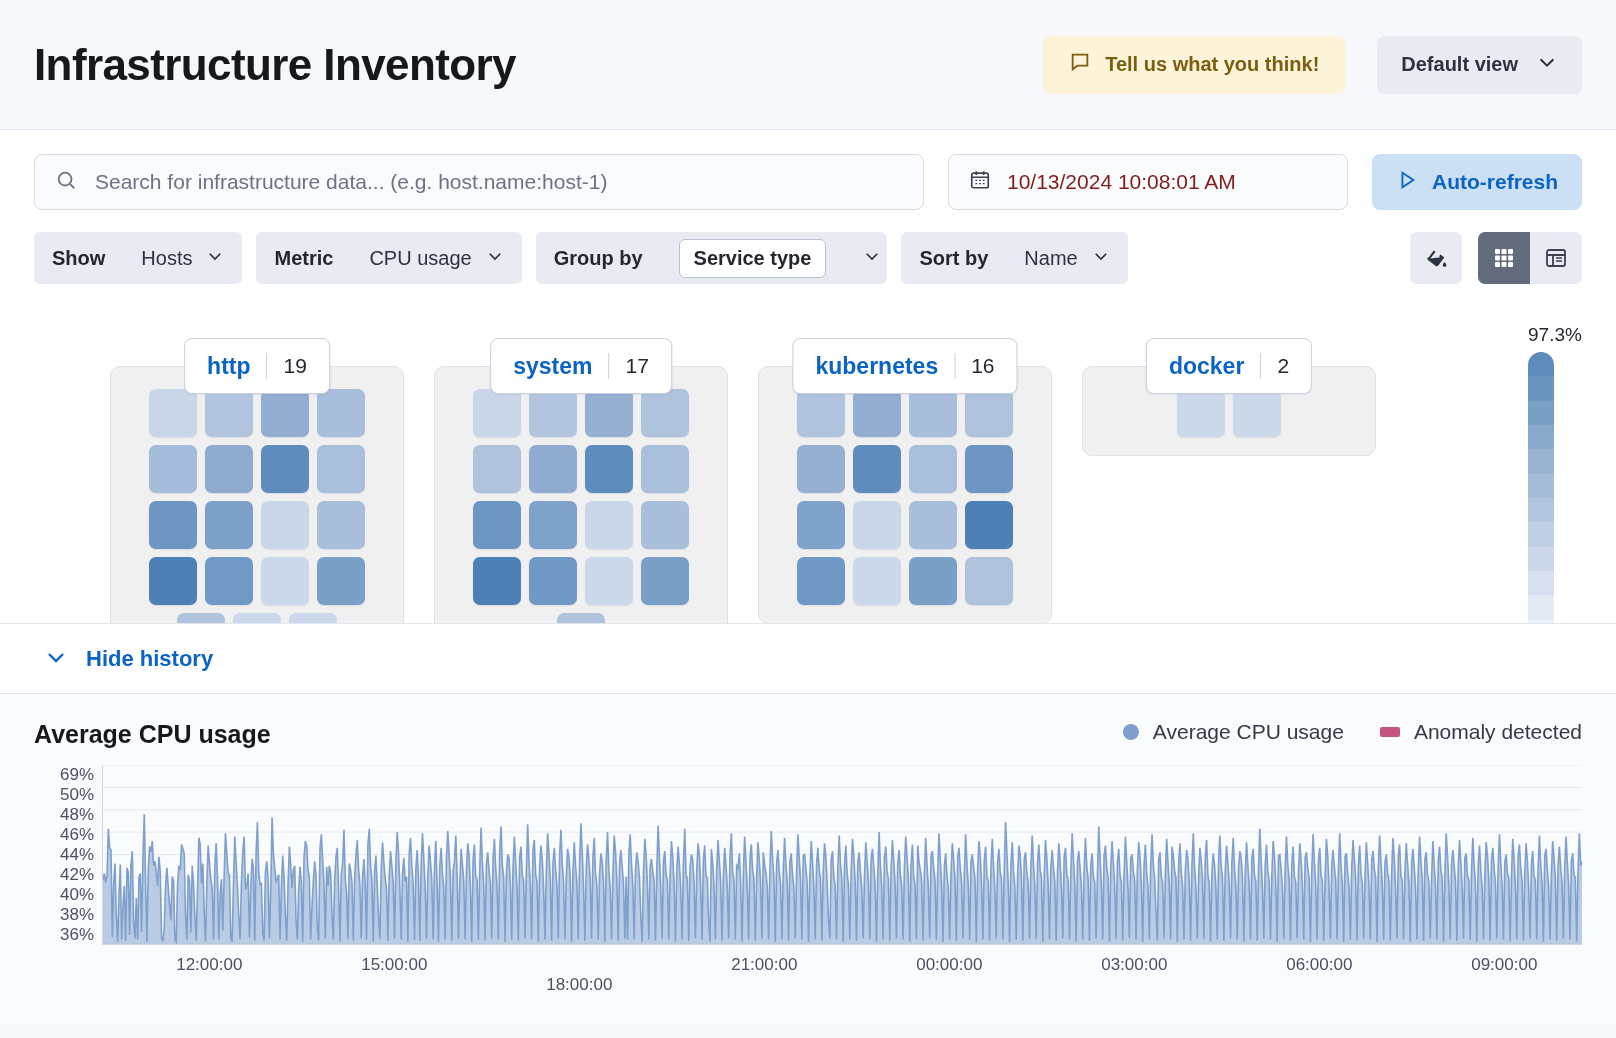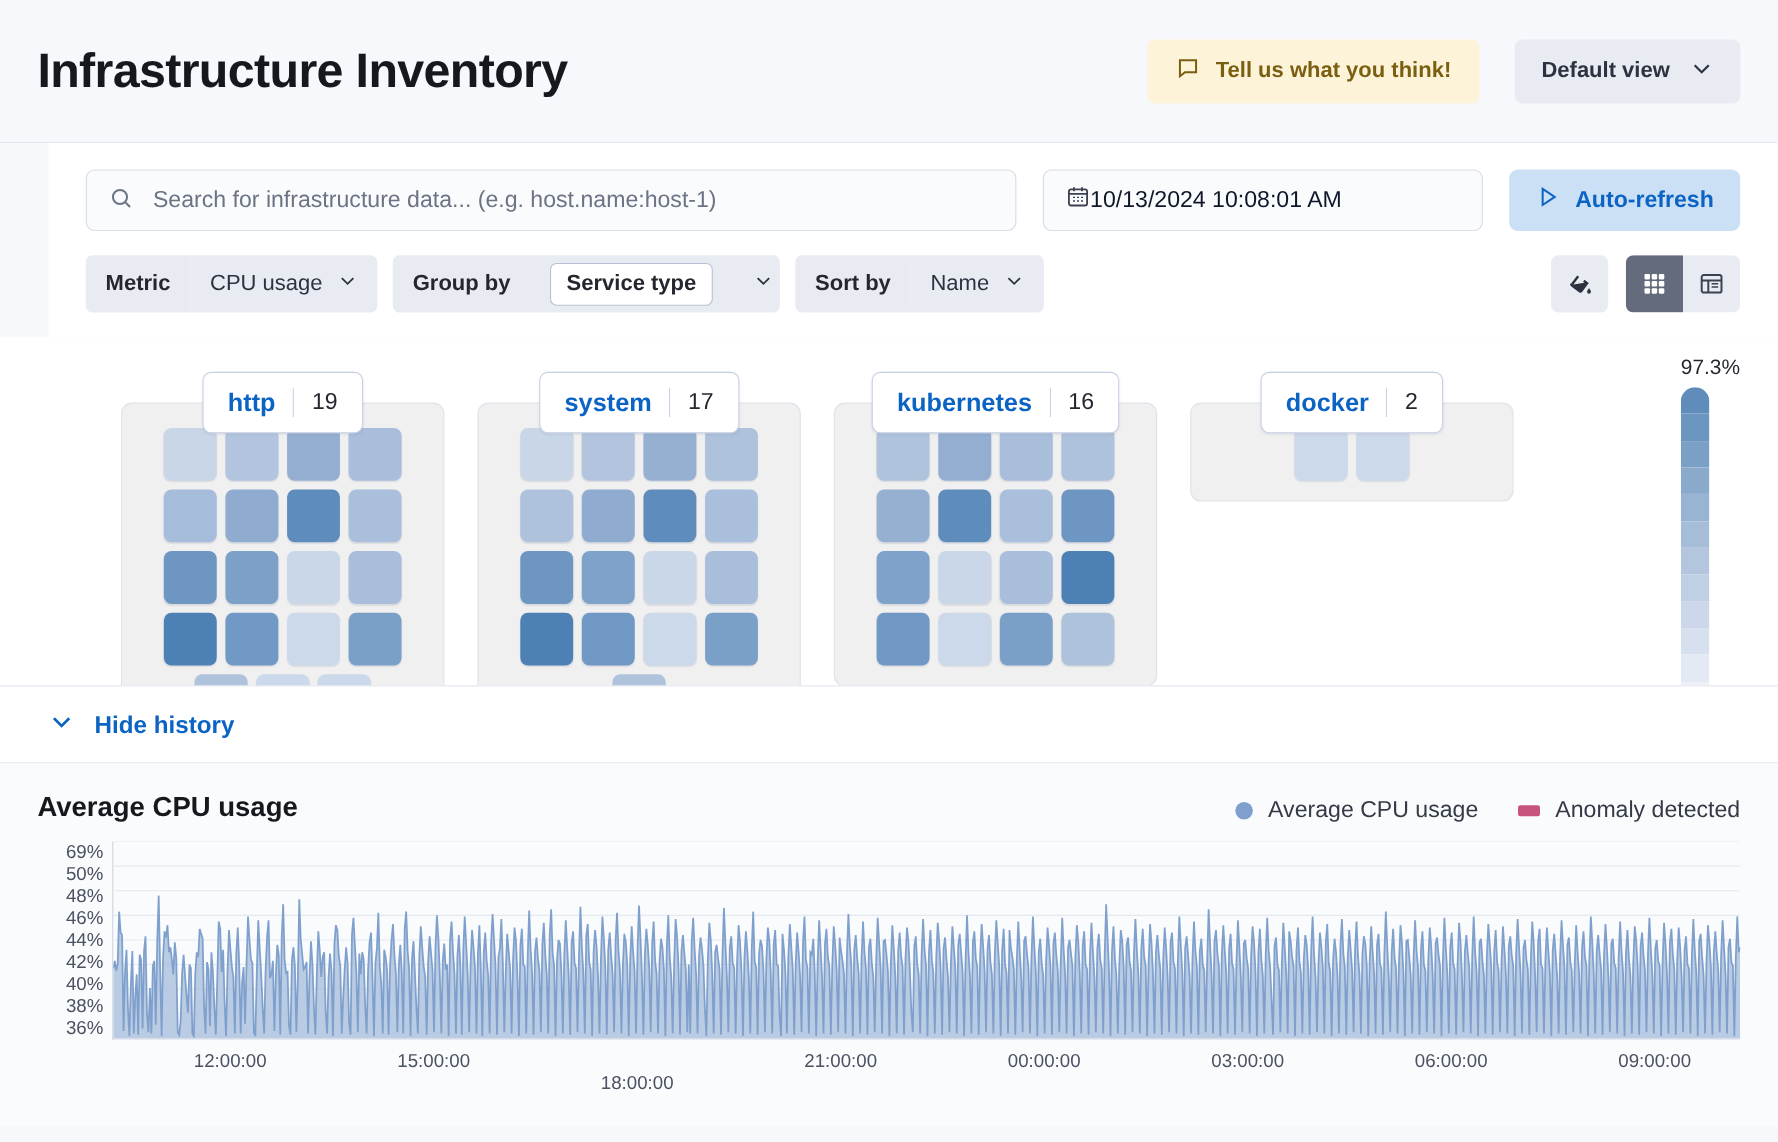--- a/index.html
+++ b/index.html
@@ -59,21 +59,20 @@
     font-size: 20px;
     font-weight: 600;
     cursor: pointer;
     font-family: inherit;
   }
 
   
   .toolbar {
     padding: 24px 34px 0 34px;
     background: #fff;
-    margin-left: 44px;
   }
   .toolbar-row1 { display: flex; align-items: center; gap: 24px; }
   .search-box {
     flex: 1;
     height: 56px;
     border: 1px solid #d9dce5;
     border-radius: 8px;
     background: #fafbfd;
     display: flex;
     align-items: center;
@@ -85,22 +84,22 @@
     font-size: 21px; font-family: inherit; color: #1a1c21;
     width: 100%;
   }
   .search-box input::placeholder { color: #6b7384; }
   .date-box {
     width: 400px; height: 56px;
     border: 1px solid #d9dce5;
     border-radius: 8px;
     background: #fafbfd;
     display: flex; align-items: center;
-    padding: 0 20px; 
-    font-size: 21px; color: #0f172a;
+    padding: 0 20px; gap: 16px;
+    font-size: 21px; color: #7f1d1d;
     cursor: pointer;
   }
   .refresh-btn {
     height: 56px;
     background: #CCE0F5;
     border: none; border-radius: 8px;
     color: #0b64c4;
     font-size: 21px; font-weight: 700;
     padding: 0 24px;
     display: flex; align-items: center; gap: 14px;
@@ -250,21 +249,21 @@
     cursor: pointer;
   }
 
   
   .chart-panel {
     background: #FAFBFD;
     padding: 26px 34px 0 34px;
     height: 330px;
     position: relative;
   }
-  .chart-head { display: flex; align-items: flex-end; }
+  .chart-head { display: flex; align-items: flex-start; }
   .chart-title { font-size: 25px; font-weight: 700; color: #16181d; }
   .chart-legend { margin-left: auto; display: flex; align-items: center; gap: 36px; }
   .legend-item { display: flex; align-items: center; gap: 14px; font-size: 21px; color: #343a46; }
   .dot { width: 16px; height: 16px; border-radius: 50%; background: #7FA0CC; }
   .sq { width: 20px; height: 10px; border-radius: 2px; background: #C7547E; }
   .plot-wrap { position: relative; margin-top: 16px; height: 218px; }
   .y-axis {
     position: absolute; left: 0; top: 0;
     width: 60px; height: 180px;
     display: flex; flex-direction: column; justify-content: space-between;
@@ -337,20 +336,31 @@
         <svg width="22" height="22" viewBox="0 0 24 24" fill="none" stroke="#0b64c4" stroke-width="2">
           <path d="M7 4l12 8-12 8V4z"></path>
         </svg>
       </span>
       <span>Auto-refresh</span>
     </button>
   </div>
 
   <div class="toolbar-row2">
 
+    <div class="ctl-group">
+      <span class="ctl-label">Show</span>
+      <span class="ctl-value">
+        <span>Hosts</span>
+        <span>
+          <svg width="18" height="18" viewBox="0 0 24 24" fill="none" stroke="#2c3240" stroke-width="2.2">
+              <path d="M5 9l7 7 7-7"></path>
+            </svg>
+        </span>
+      </span>
+    </div>
 
     <div class="ctl-group">
       <span class="ctl-label">Metric</span>
       <span class="ctl-value">
         <span>CPU usage</span>
         <span>
           <svg width="18" height="18" viewBox="0 0 24 24" fill="none" stroke="#2c3240" stroke-width="2.2">
               <path d="M5 9l7 7 7-7"></path>
             </svg>
         </span>

